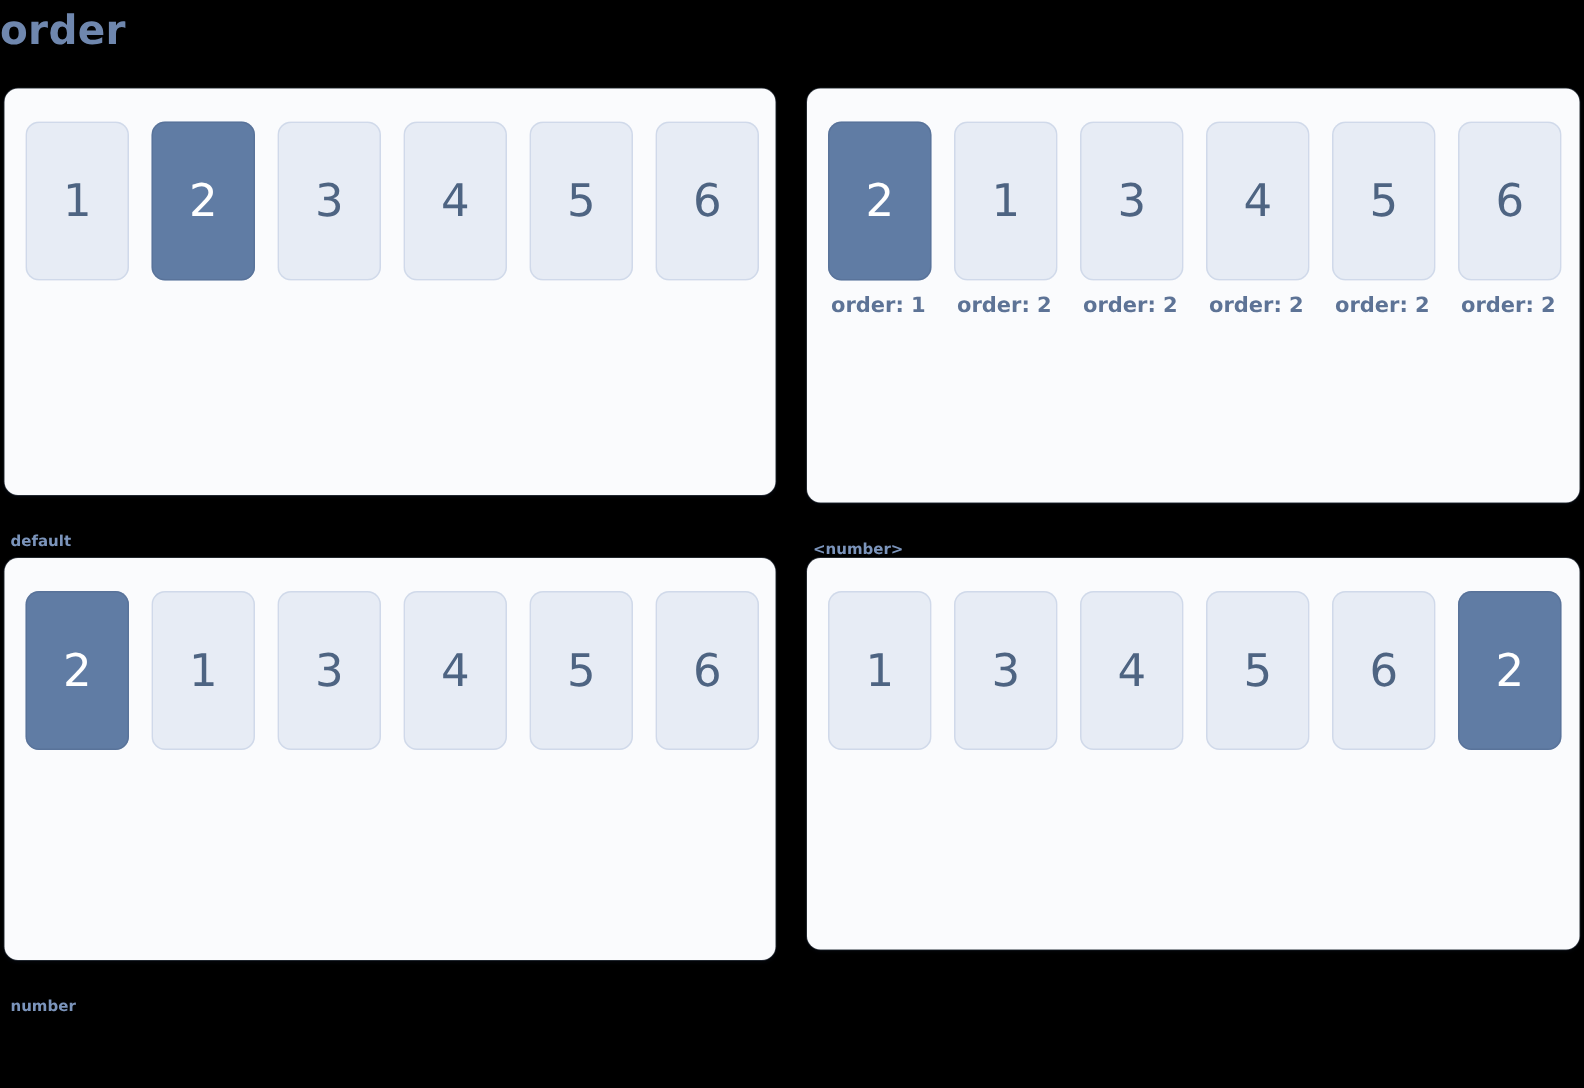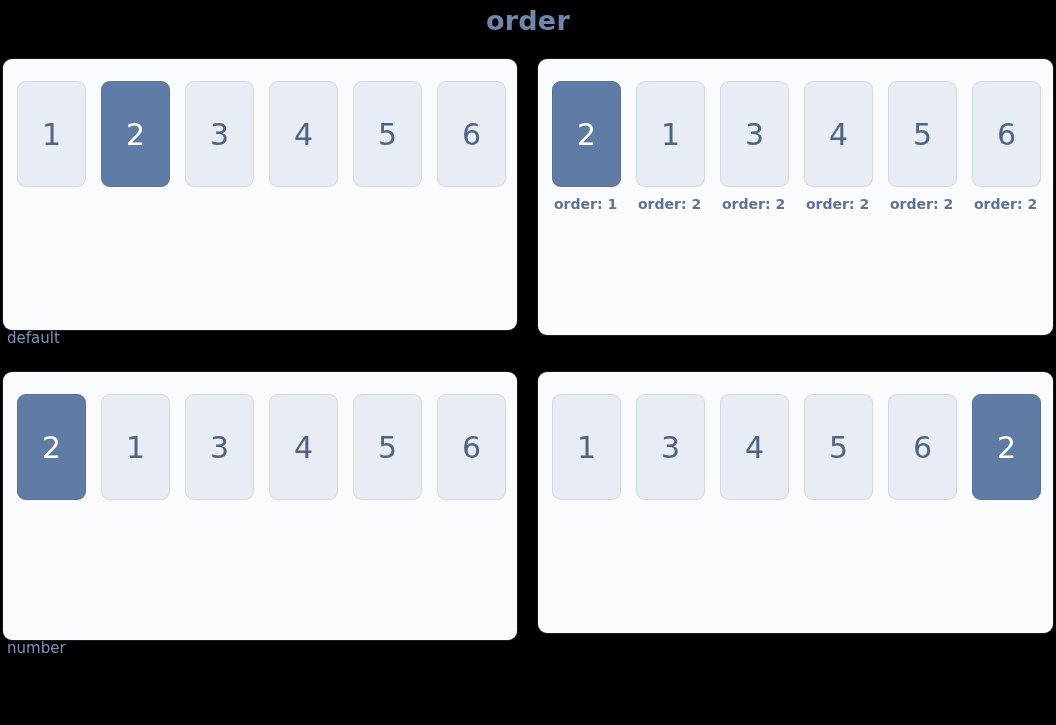--- a/index.html
+++ b/index.html
@@ -14,21 +14,20 @@
     font-family: "DejaVu Sans", "Liberation Sans", sans-serif;
     overflow: hidden;
   }
 
   
   .page-title {
     position: absolute;
     top: 4px;
     left: 0;
     width: 1056px;
-    text-align: center;
     font-size: 27px;
     font-weight: bold;
     color: #6f87ae;
     letter-spacing: 0.2px;
     line-height: 34px;
   }
 
   
   .demo-grid {
     position: absolute;
@@ -88,23 +87,23 @@
   .item-caption {
     margin-top: 9px;
     font-size: 14px;
     font-weight: bold;
     color: #5d7396;
     padding-left: 2px;
     white-space: nowrap;
   }
 
   .block-label {
-    margin-top: 0;
-    font-size: 15px;
-    font-weight: normal;
+    margin-top: 24px;
+    font-size: 10px;
+    font-weight: bold;
     color: #7b94bb;
     line-height: 16px;
     padding-left: 4px;
     white-space: nowrap;
   }
 </style>
 </head>
 <body>
 
 <div class="page-title">order</div>
@@ -159,20 +158,21 @@
           <div class="item-wrap">
             <div class="item">5</div>
             <div class="item-caption">order: 2</div>
           </div>
           <div class="item-wrap">
             <div class="item">6</div>
             <div class="item-caption">order: 2</div>
           </div>
         </div>
     </div>
+    <div class="block-label">&lt;number&gt;</div>
   </div>
 
   <div class="demo-block" style="left:3px; top:313px; width:514px;">
     <div class="panel" style="width:514px; height:268px;">
       <div class="items-row">
           <div class="item-wrap">
             <div class="item highlight">2</div>
           </div>
           <div class="item-wrap">
             <div class="item">1</div>

